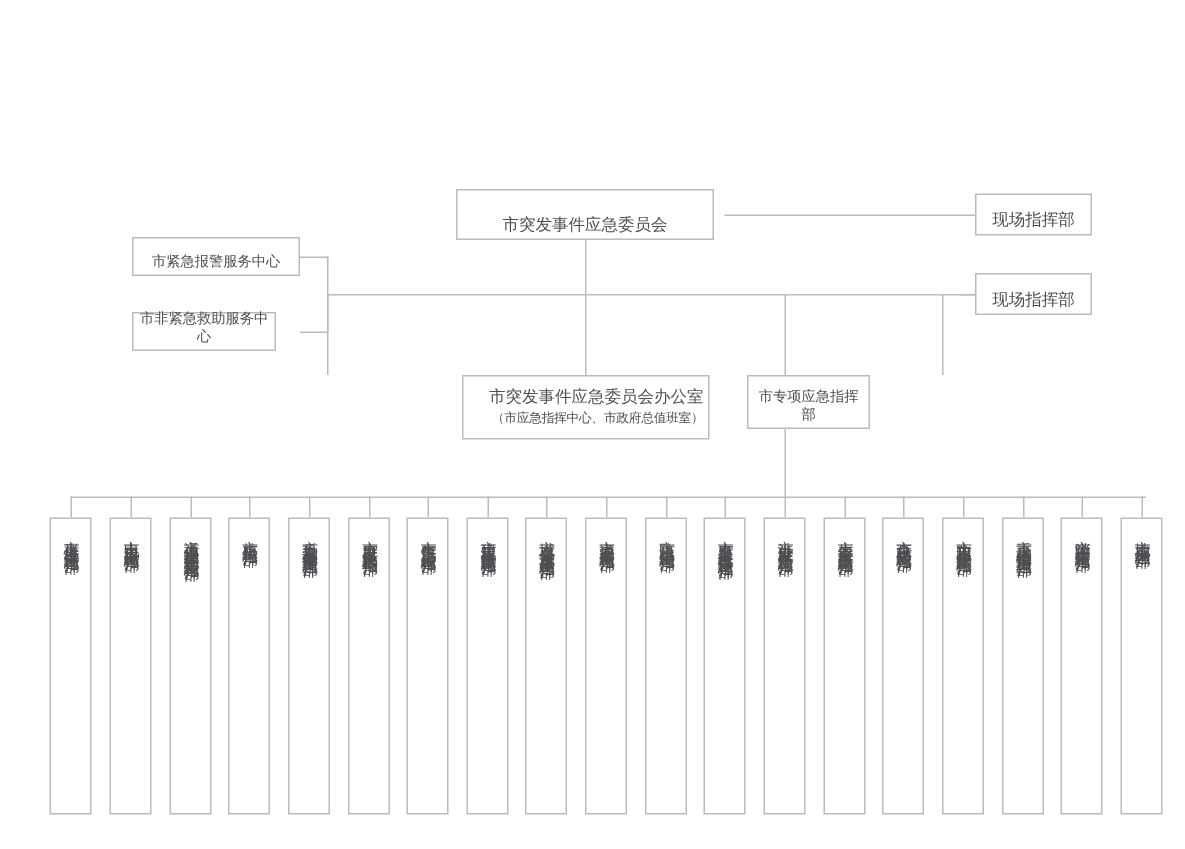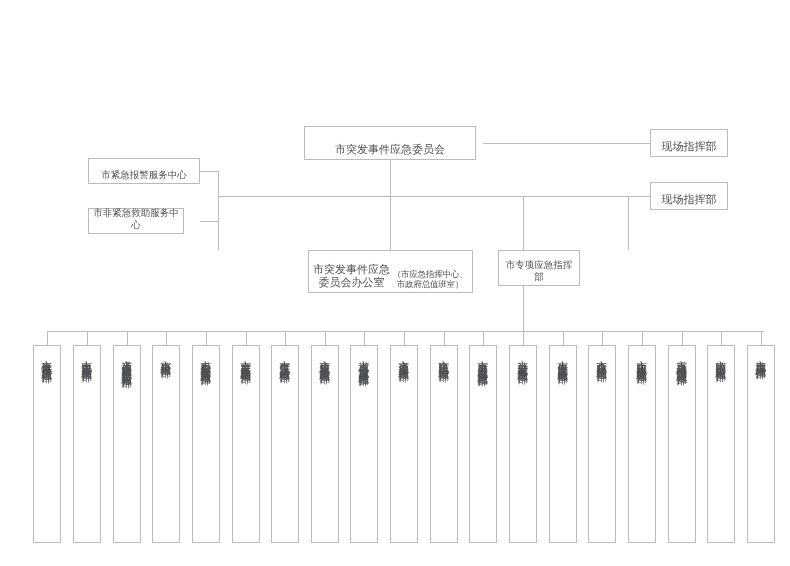--- a/index.html
+++ b/index.html
@@ -126,21 +126,21 @@
   </div>
 
   <div class="box h small" style="left:88px;top:158px;width:112px;height:26px;">
     <span class="main-line">市紧急报警服务中心</span>
   </div>
   <div class="box h small" style="left:88px;top:208px;width:96px;height:26px;">
     <span class="main-line">市非紧急救助服务中心</span>
   </div>
 
 
-  <div class="box h" style="left:308px;top:250px;width:165px;height:43px;">
+  <div class="box h" style="left:308px;top:250px;width:165px;height:43px;flex-direction:column;">
     <span class="main-line">市突发事件应急委员会办公室</span>
     <span class="sub">（市应急指挥中心、市政府总值班室）</span>
   </div>
 
   <div class="box h small" style="left:482px;top:250px;width:82px;height:36px;margin-left:16px;">
     <span class="main-line">市专项应急指挥部</span>
   </div>
 
 
   <div class="box v" style="left:33px;top:345px;width:28px;height:198px;">

